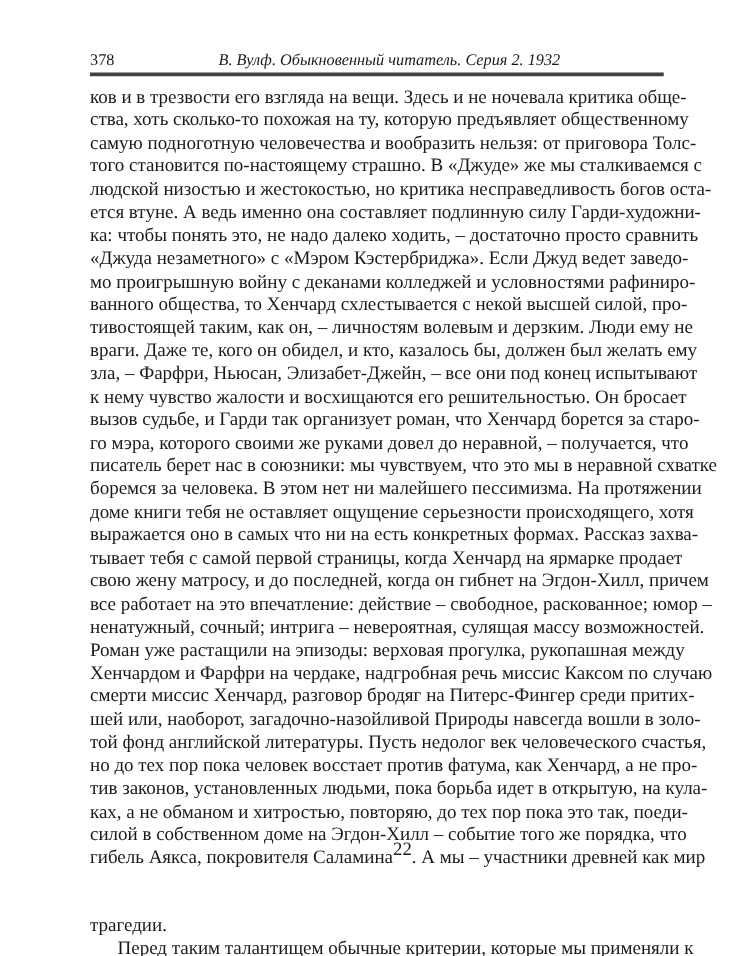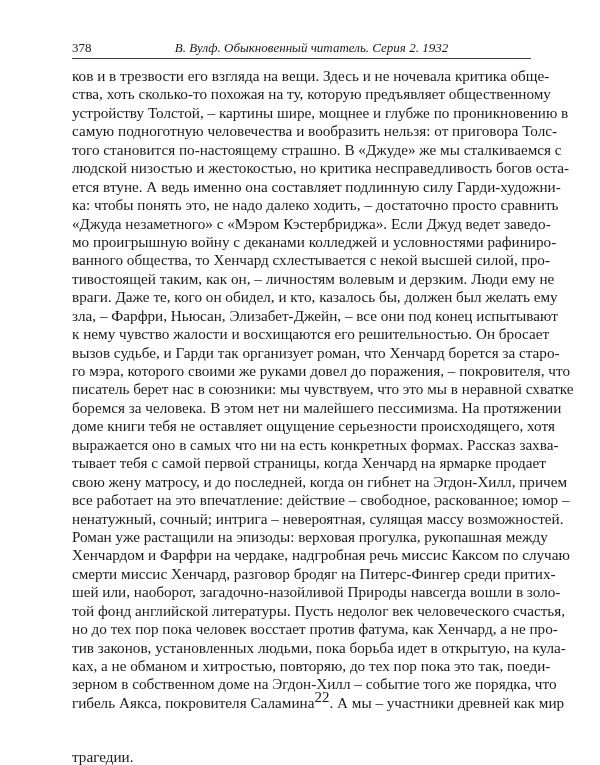--- a/index.html
+++ b/index.html
@@ -17,21 +17,21 @@
     }
     .page {
       position: absolute;
       left: 72px;
       top: 38px;
       width: 459px;
     }
     .running-head {
       position: relative;
       height: 20px;
-      border-bottom: 1px solid #404040;
+      border-bottom: 3px solid #404040;
       font-size: 13px;
       line-height: 18px;
     }
     .page-number {
       position: absolute;
       left: 0;
       top: 1px;
     }
     .running-title {
       position: absolute;
@@ -75,52 +75,51 @@
 <div class="page">
   <div class="running-head">
     <span class="page-number">378</span>
     <span class="running-title">В. Вулф. Обыкновенный читатель. Серия 2. 1932</span>
   </div>
 
   <div class="body-text">
     <div>
       <span class="line">ков и в трезвости его взгляда на вещи. Здесь и не ночевала критика обще-</span>
       <span class="line">ства, хоть сколько-то похожая на ту, которую предъявляет общественному</span>
-      <span class="line">устройству Толстой, – картины шире, мощнее и глубже по проникновению в</span>
       <span class="line">самую подноготную человечества и вообразить нельзя: от приговора Толс-</span>
       <span class="line">того становится по-настоящему страшно. В «Джуде» же мы сталкиваемся с</span>
       <span class="line">людской низостью и жестокостью, но критика несправедливость богов оста-</span>
       <span class="line">ется втуне. А ведь именно она составляет подлинную силу Гарди-художни-</span>
       <span class="line">ка: чтобы понять это, не надо далеко ходить, – достаточно просто сравнить</span>
       <span class="line">«Джуда незаметного» с «Мэром Кэстербриджа». Если Джуд ведет заведо-</span>
       <span class="line">мо проигрышную войну с деканами колледжей и условностями рафиниро-</span>
       <span class="line">ванного общества, то Хенчард схлестывается с некой высшей силой, про-</span>
       <span class="line">тивостоящей таким, как он, – личностям волевым и дерзким. Люди ему не</span>
       <span class="line">враги. Даже те, кого он обидел, и кто, казалось бы, должен был желать ему</span>
       <span class="line">зла, – Фарфри, Ньюсан, Элизабет-Джейн, – все они под конец испытывают</span>
       <span class="line">к нему чувство жалости и восхищаются его решительностью. Он бросает</span>
       <span class="line">вызов судьбе, и Гарди так организует роман, что Хенчард борется за старо-</span>
-      <span class="line">го мэра, которого своими же руками довел до поражения, – покровителя, что</span>
+      <span class="line">го мэра, которого своими же руками довел до неравной, – получается, что</span>
       <span class="line">писатель берет нас в союзники: мы чувствуем, что это мы в неравной схватке</span>
       <span class="line">боремся за человека. В этом нет ни малейшего пессимизма. На протяжении</span>
       <span class="line">доме книги тебя не оставляет ощущение серьезности происходящего, хотя</span>
       <span class="line">выражается оно в самых что ни на есть конкретных формах. Рассказ захва-</span>
       <span class="line">тывает тебя с самой первой страницы, когда Хенчард на ярмарке продает</span>
       <span class="line">свою жену матросу, и до последней, когда он гибнет на Эгдон-Хилл, причем</span>
       <span class="line">все работает на это впечатление: действие – свободное, раскованное; юмор –</span>
       <span class="line">ненатужный, сочный; интрига – невероятная, сулящая массу возможностей.</span>
       <span class="line">Роман уже растащили на эпизоды: верховая прогулка, рукопашная между</span>
       <span class="line">Хенчардом и Фарфри на чердаке, надгробная речь миссис Каксом по случаю</span>
       <span class="line">смерти миссис Хенчард, разговор бродяг на Питерс-Фингер среди притих-</span>
       <span class="line">шей или, наоборот, загадочно-назойливой Природы навсегда вошли в золо-</span>
       <span class="line">той фонд английской литературы. Пусть недолог век человеческого счастья,</span>
       <span class="line">но до тех пор пока человек восстает против фатума, как Хенчард, а не про-</span>
       <span class="line">тив законов, установленных людьми, пока борьба идет в открытую, на кула-</span>
       <span class="line">ках, а не обманом и хитростью, повторяю, до тех пор пока это так, поеди-</span>
-      <span class="line">зерном в собственном доме на Эгдон-Хилл – событие того же порядка, что</span>
+      <span class="line">силой в собственном доме на Эгдон-Хилл – событие того же порядка, что</span>
       <span class="line"><span>гибель Аякса, покровителя Саламина</span><sup>22</sup><span>. А мы – участники древней как мир</span></span>
       <span class="line last">трагедии.</span>
     </div>
 
     <div>
       <span class="line indent">Перед таким талантищем обычные критерии, которые мы применяли к</span>
 
     </div>
   </div>
 </div>

